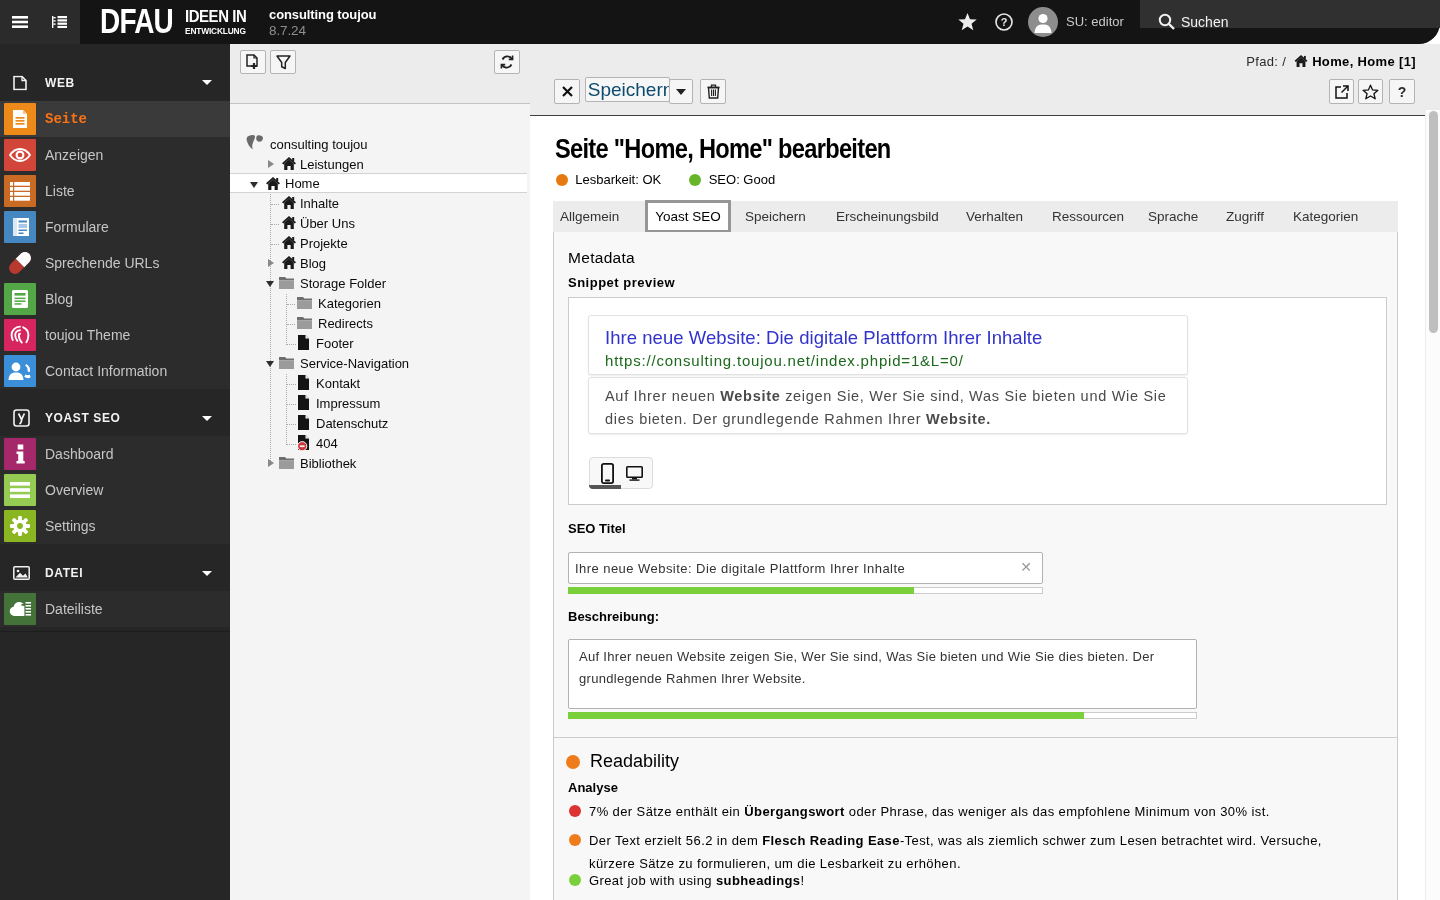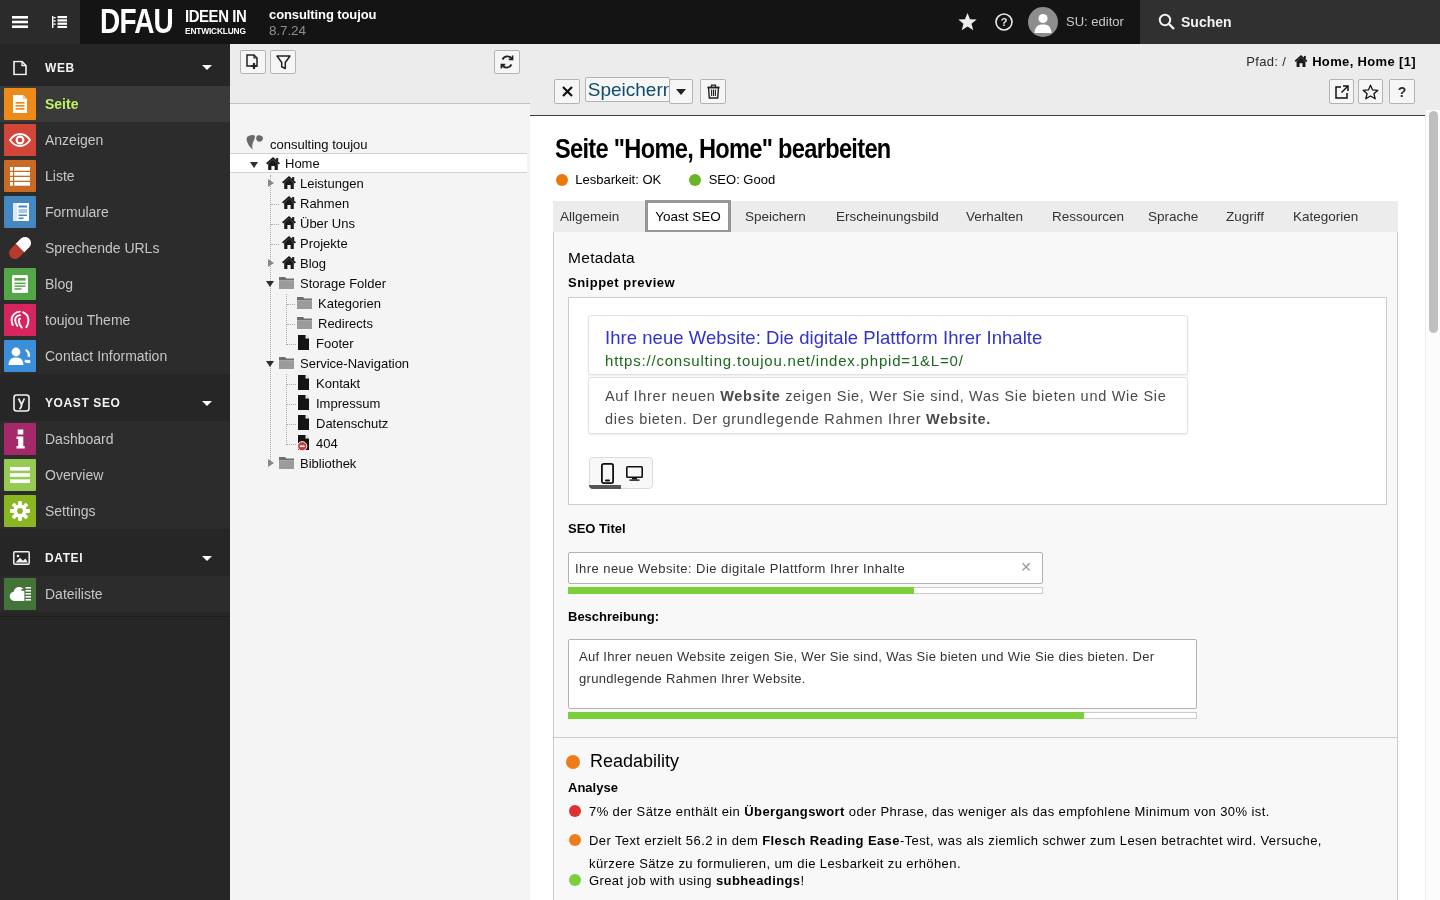--- a/index.html
+++ b/index.html
@@ -3,46 +3,46 @@
 <meta charset="utf-8">
 <title>TYPO3</title>
 <style>
 * { margin:0; padding:0; box-sizing:border-box; }
 html,body { width:1440px; height:900px; overflow:hidden; background:#fff;
   font-family:"Liberation Sans", sans-serif; }
 
 
 #topbar { position:absolute; left:0; top:0; width:1440px; height:44px; background:#141414; z-index:5;border-radius:21px; }
 #tb-left { position:absolute; left:0; top:0; width:80px; height:44px; background:#2b2b2b; }
-#tb-search { position:absolute; left:1140px; top:0; width:300px; height:44px; background:#303030;font-weight:bold; }
+#tb-search { position:absolute; left:1140px; top:0; width:300px; height:28px; background:#303030; }
 #dfau { position:absolute; left:100px; top:1px; color:#fff; font-weight:bold; font-size:35px;
   letter-spacing:-1px; transform:scaleX(.80); transform-origin:0 0; }
 #ideen { position:absolute; left:185px; top:8px; color:#fdfdfd; font-weight:bold;
   transform:scaleX(.88); transform-origin:0 0; line-height:1; }
 #ideen .l1 { font-size:17px; letter-spacing:-0.5px; }
 #ideen .l2 { font-size:9.5px; margin-top:1px; letter-spacing:-0.2px; }
 #sitename { position:absolute; left:269px; top:7px; color:#fff; font-weight:bold; font-size:13px; letter-spacing:-0.1px; line-height:16px; }
 #sitename .ver { color:#8f8f8f; font-weight:normal; font-size:13.5px; }
 #tb-user { position:absolute; left:1066px; top:14px; color:#c9c9c9; font-size:13px; }
 #tb-suchen { position:absolute; left:41px; top:14px; color:#f2f2f2; font-size:14px; }
 .tbicon { position:absolute; }
 
 
-#modmenu { position:absolute; left:0; top:44px; width:230px; height:856px; background:#262626; overflow:hidden; padding-top:5px; }
+#modmenu { position:absolute; left:0; top:44px; width:230px; height:856px; background:#262626; overflow:hidden; padding-top:20px; }
 .mm-head { position:relative; height:37px; color:#fff; }
 .mm-head.h36 { height:36px; }
 .mm-head .mm-label { position:absolute; left:45px; top:50%; transform:translateY(-50%);
   font-size:12px; font-weight:bold; letter-spacing:.6px; color:#f2f2f2; }
 .mm-head .mm-caret { position:absolute; right:18px; top:50%; margin-top:-2.5px;
   width:0; height:0; border-left:5.5px solid transparent; border-right:5.5px solid transparent;
   border-top:5.5px solid #fff; }
 .mm-head .mm-ic { position:absolute; left:13px; top:50%; transform:translateY(-50%); }
 .mm-item { position:relative; height:36px; background:#2c2c2c; color:#c6c6c6; }
 .mm-item .mm-label { position:absolute; left:45px; top:50%; transform:translateY(-50%); font-size:14px; white-space:nowrap; }
-.mm-item.active { background:#3a3a3a; color:#bef264; }
+.mm-item.active { background:#3a3a3a; color:#f97316;font-family:Liberation Mono, monospace; }
 .mm-item.active .mm-label { font-weight:bold; }
 .mm-icon { position:absolute; left:4px; top:2px; width:32px; height:32px; border-radius:1px;
   display:flex; align-items:center; justify-content:center; }
 .mm-gap { height:11px; background:#262626; }
 #mm-sep { height:0; border-top:1px solid #1d1d1d; margin-top:4px; }
 
 
 #treecol { position:absolute; left:230px; top:44px; width:300px; height:856px; background:#f4f4f4; }
 #treebar { position:absolute; left:0; top:0; width:300px; height:60px; background:#ececec; border-bottom:1px solid #c3c3c3; }
 .btn { position:absolute; background:#f6f6f6; border:1px solid #b4b4b4; border-radius:2px;
@@ -410,39 +410,39 @@
     <div class="doth" style="left:57px;top:310px;width:9px"></div>
     <div class="dotv" style="left:56px;top:160px;height:51px"></div>
     <div class="dotv" style="left:56px;top:240px;height:71px"></div>
     <div class="trow">
         <svg class="ticon" style="left:16px;top:1px" width="17" height="16" viewBox="0 0 17 16">
       <path d="M2.6 0.9 C0.9 1.8 0.3 3.2 0.7 5.2 C1.4 8.6 3.8 12.4 6.9 14.6 C5.7 12.2 6.2 9.3 7.6 6 C8.9 2.9 9.4 1.5 8.6 0.6 C7.6 -0.4 5 0 2.6 0.9 Z" fill="#6a6a6a"></path>
       <path d="M12.1 0.3 C14.8 0.1 16.7 1 16.9 2.8 C17.1 4.8 15.5 6.7 13.4 6.7 C11.5 6.7 10.2 5.3 10.2 3.5 C10.2 1.9 10.9 0.5 12.1 0.3 Z" fill="#6a6a6a"></path>
     </svg>
         <span class="tlabel" style="left:40px">consulting toujou</span>
       </div>
+    <div class="trow">
+        <span class="tog-r" style="left:38px"></span>
+      <svg class="ticon" style="left:52px;top:3px" width="14" height="13">
+          <use href="#i-home"></use>
+        </svg>
+      <span class="tlabel" style="left:70px">Leistungen</span>
+      </div>
     <div class="trow sel">
         <span class="tog-d" style="left:20px"></span>
       <svg class="ticon" style="left:36px;top:3px" width="14" height="13">
           <use href="#i-home"></use>
         </svg>
       <span class="tlabel" style="left:55px">Home</span>
       </div>
     <div class="trow">
-        <span class="tog-r" style="left:38px"></span>
-      <svg class="ticon" style="left:52px;top:3px" width="14" height="13">
-          <use href="#i-home"></use>
-        </svg>
-      <span class="tlabel" style="left:70px">Leistungen</span>
-      </div>
-    <div class="trow">
         <svg class="ticon" style="left:52px;top:3px" width="14" height="13">
           <use href="#i-home"></use>
         </svg>
-      <span class="tlabel" style="left:70px">Rahmen</span>
+      <span class="tlabel" style="left:70px">Inhalte</span>
       </div>
     <div class="trow">
         <svg class="ticon" style="left:52px;top:3px" width="14" height="13">
           <use href="#i-home"></use>
         </svg>
       <span class="tlabel" style="left:70px">Über Uns</span>
       </div>
     <div class="trow">
         <svg class="ticon" style="left:52px;top:3px" width="14" height="13">
           <use href="#i-home"></use>

